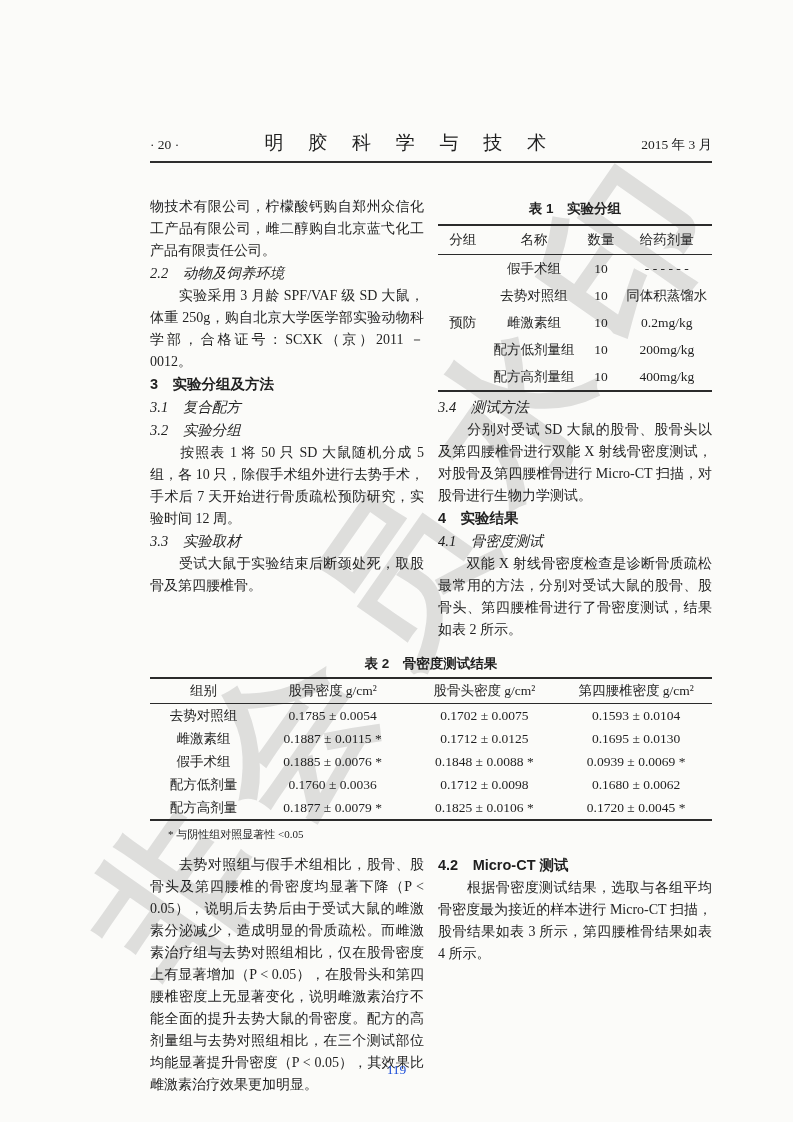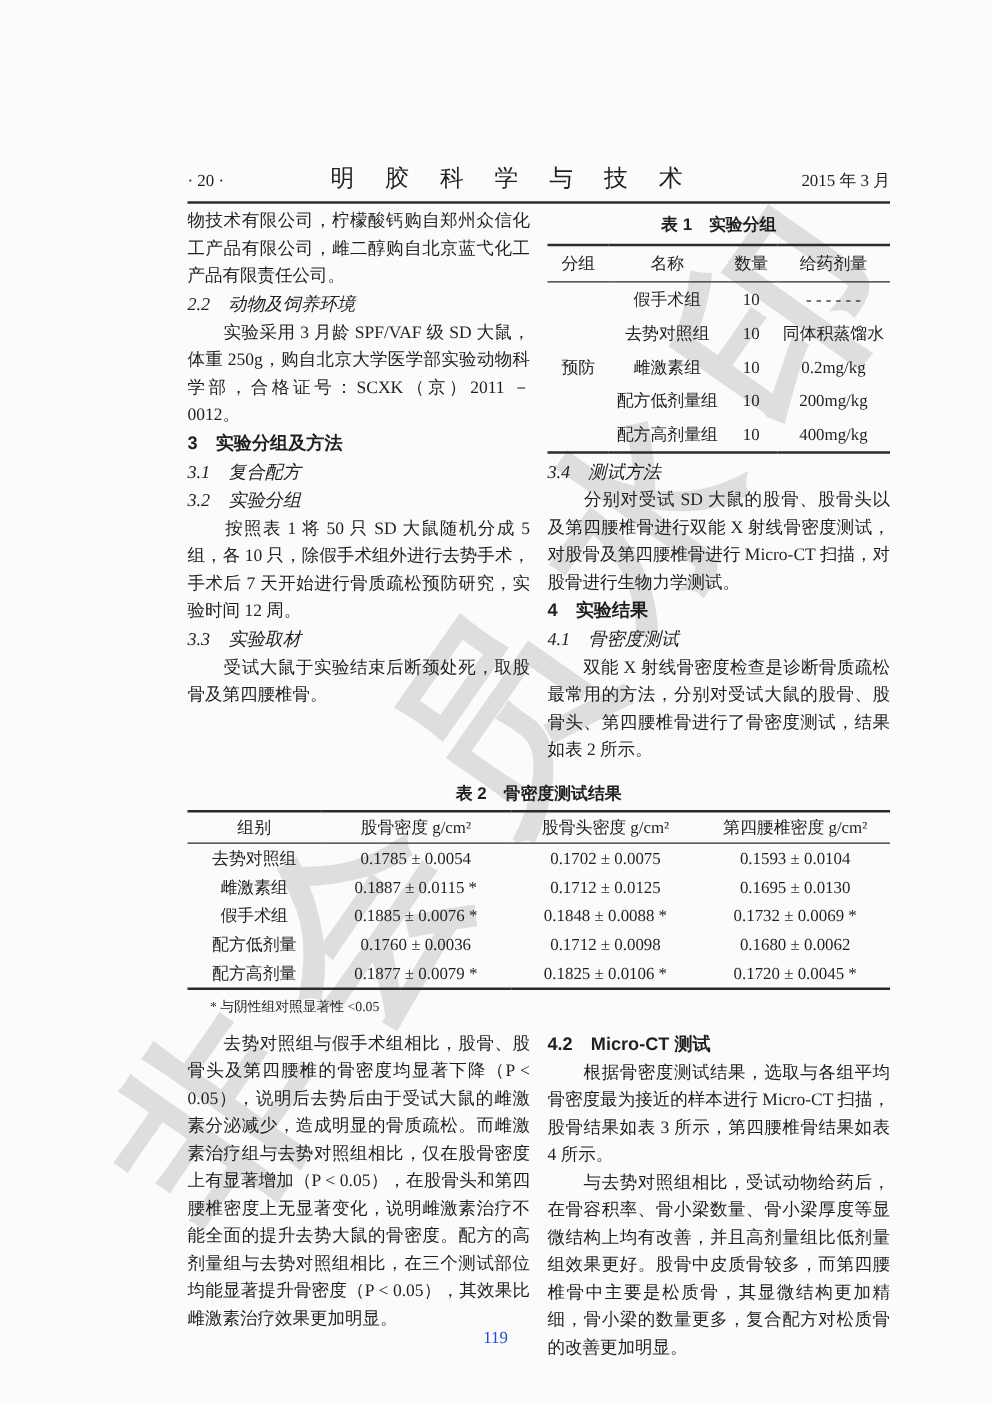--- a/index.html
+++ b/index.html
@@ -26,21 +26,21 @@
   }
   .header {
     display:flex; align-items:baseline; justify-content:space-between;
     border-bottom:2.5px solid #2e2e2e;
     padding-bottom:5px;
     font-size:14px;
   }
   .header .jt { letter-spacing:10px; font-size:19px; }
   .header .pg, .header .dt { font-size:13.5px; }
   .cols { display:flex; gap:14px; }
-  .top-cols { margin-top:4px; }
+  .top-cols { margin-top:33px; }
   .bottom-cols { margin-top:12px; }
   .col { width:274px; font-size:14px; line-height:22px; text-align:justify; }
   .para { margin:0; }
   .h2 {
     margin:0; font-size:14.5px; line-height:23px; font-weight:bold;
     font-family:"Liberation Sans", "DejaVu Sans", sans-serif;
   }
   .h3 {
     margin:0; font-size:14.5px; line-height:23px;
     font-weight:normal; font-style:italic;
@@ -166,21 +166,21 @@
         <tr>
           <td>雌激素组</td>
           <td>0.1887 ± 0.0115 *</td>
           <td>0.1712 ± 0.0125</td>
           <td>0.1695 ± 0.0130</td>
         </tr>
         <tr>
           <td>假手术组</td>
           <td>0.1885 ± 0.0076 *</td>
           <td>0.1848 ± 0.0088 *</td>
-          <td>0.1732 ± 0.0069 *</td>
+          <td>0.0939 ± 0.0069 *</td>
         </tr>
         <tr>
           <td>配方低剂量</td>
           <td>0.1760 ± 0.0036</td>
           <td>0.1712 ± 0.0098</td>
           <td>0.1680 ± 0.0062</td>
         </tr>
         <tr>
           <td>配方高剂量</td>
           <td>0.1877 ± 0.0079 *</td>
@@ -192,19 +192,18 @@
     <p class="footnote">* 与阴性组对照显著性 &lt;0.05</p>
   </div>
 
   <div class="cols bottom-cols">
     <div class="col">
       <p class="para">　　去势对照组与假手术组相比，股骨、股骨头及第四腰椎的骨密度均显著下降（P &lt; 0.05），说明后去势后由于受试大鼠的雌激素分泌减少，造成明显的骨质疏松。而雌激素治疗组与去势对照组相比，仅在股骨密度上有显著增加（P &lt; 0.05），在股骨头和第四腰椎密度上无显著变化，说明雌激素治疗不能全面的提升去势大鼠的骨密度。配方的高剂量组与去势对照组相比，在三个测试部位均能显著提升骨密度（P &lt; 0.05），其效果比雌激素治疗效果更加明显。</p>
     </div>
     <div class="col">
       <p class="h2">4.2　Micro-CT 测试</p>
       <p class="para">　　根据骨密度测试结果，选取与各组平均骨密度最为接近的样本进行 Micro-CT 扫描，股骨结果如表 3 所示，第四腰椎骨结果如表 4 所示。</p>
-      <p class="para">　　与去势对照组相比，受试动物给药后，在骨容积率、骨小梁数量、骨小梁厚度等显微结构上均有改善，并且高剂量组比低剂量组效果更好。股骨中皮质骨较多，而第四腰椎骨中主要是松质骨，其显微结构更加精细，骨小梁的数量更多，复合配方对松质骨的改善更加明显。</p>
     </div>
   </div>
 
 </div>
 
 <div class="footer">119</div>
 
 </body></html>

